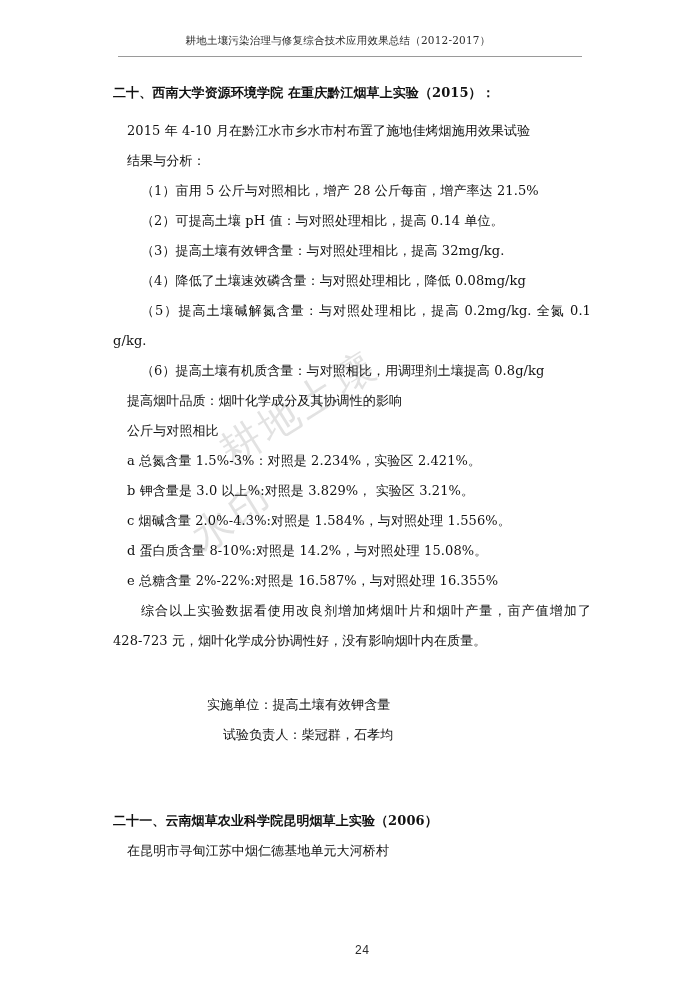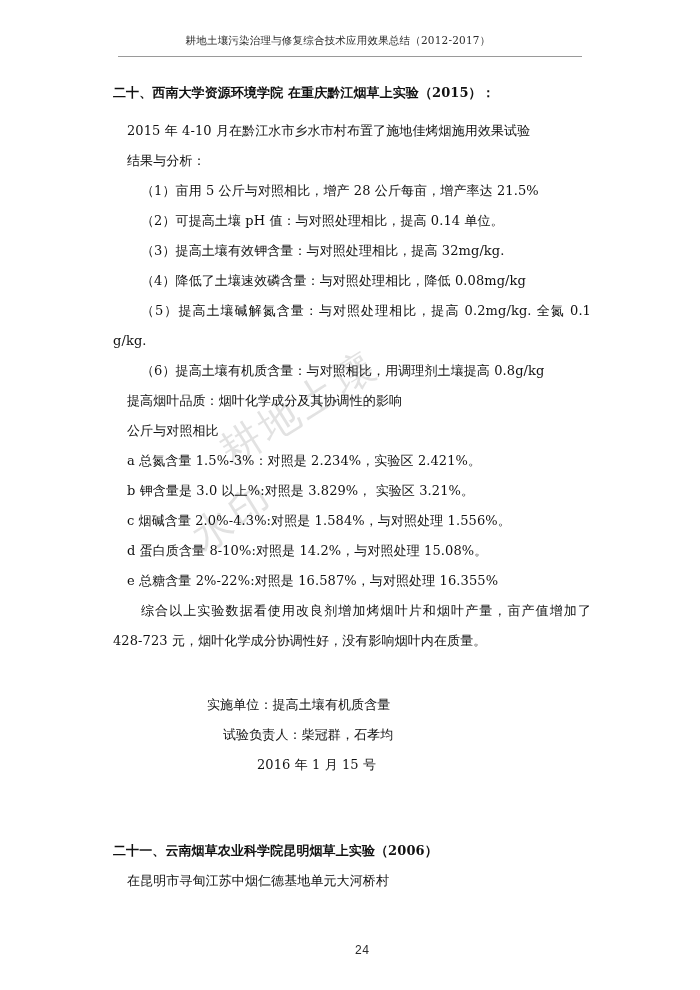--- a/index.html
+++ b/index.html
@@ -148,23 +148,22 @@
       <p class="indent1">公斤与对照相比</p>
       <p class="indent1">a 总氮含量 1.5%-3%：对照是 2.234%，实验区 2.421%。</p>
       <p class="indent1">b 钾含量是 3.0 以上%:对照是 3.829%， 实验区 3.21%。</p>
       <p class="indent1">c 烟碱含量 2.0%-4.3%:对照是 1.584%，与对照处理 1.556%。</p>
       <p class="indent1">d 蛋白质含量 8-10%:对照是 14.2%，与对照处理 15.08%。</p>
       <p class="indent1">e 总糖含量 2%-22%:对照是 16.587%，与对照处理 16.355%</p>
       <p class="indent2">综合以上实验数据看使用改良剂增加烤烟叶片和烟叶产量，亩产值增加了 428-723 元，烟叶化学成分协调性好，没有影响烟叶内在质量。</p>
 
       <div class="gap-lg"></div>
 
-      <p class="signature">实施单位：提高土壤有机质含量</p>
+      <p class="signature">实施单位：提高土壤有效钾含量</p>
       <p class="signature center2">试验负责人：柴冠群，石孝均</p>
-      <p class="signature center3">2016 年 1 月 15 号</p>
 
       <div class="gap-lg"></div>
       <div class="gap-md"></div>
 
       <p class="sec-title">二十一、云南烟草农业科学院昆明烟草上实验（2006）</p>
       <p class="indent1">在昆明市寻甸江苏中烟仁德基地单元大河桥村</p>
 
     </div>
 
     <div class="page-number">24</div>

